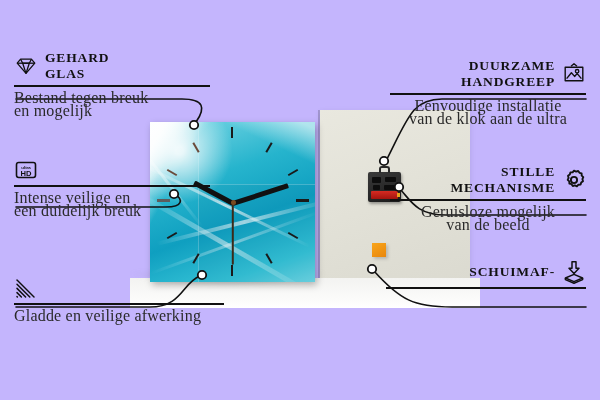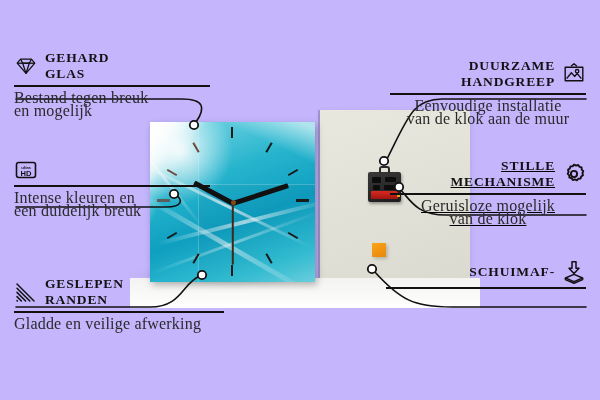--- a/index.html
+++ b/index.html
@@ -104,21 +104,21 @@
   .feat.right .head{ justify-content:flex-end; flex-direction:row; }
   .feat.right .title{ text-align:right; }
   .feat.right .desc{ text-align:center; }
   .ico { width:24px; height:24px; flex:0 0 24px; display:block; }
 
   
   #f-gehard   { left:14px;  top:50px;  width:196px; }
   #f-print    { left:14px;  top:158px; width:196px; }
   #f-randen   { left:14px;  top:276px; width:210px; }
   #f-handgreep{ left:390px; top:58px;  width:196px; }
-  #f-mechanisme{left:390px; top:158px; width:196px;text-decoration:underline; }
+  #f-mechanisme{left:390px; top:164px; width:196px; }
   #f-houder   { left:386px; top:260px; width:200px; }
 </style>
 </head>
 <body>
 
 <div id="stage">
 
   <div class="scene">
     <div class="wall-shadow"></div>
     <div class="wall"></div>
@@ -218,40 +218,36 @@
   <div class="feat left" id="f-print">
     <div class="head">
       <svg class="ico" viewBox="0 0 24 24">
         <rect x="2.5" y="4.5" width="19" height="15" rx="2.2" fill="none" stroke="#111" stroke-width="1.6"></rect>
         <text x="12" y="11.2" font-family="Liberation Sans, sans-serif" font-size="4.4" font-weight="700" text-anchor="middle" fill="#111">ultra</text>
         <text x="12" y="17.6" font-family="Liberation Sans, sans-serif" font-size="7.6" font-weight="700" text-anchor="middle" fill="#111">HD</text>
       </svg>
     </div>
     <div class="rule"></div>
     <div class="desc">
-      <div>Intense kleuren en</div>
+      <div>Intense veilige en</div>
       <div>een duidelijk breuk</div>
     </div>
   </div>
 
   <div class="feat left" id="f-randen">
     <div class="head">
       <svg class="ico" viewBox="0 0 24 24">
         <g stroke="#111" stroke-width="1.5" stroke-linecap="round">
           <path d="M3,4 L20,21"></path>
             <path d="M3,8.2 L15.8,21"></path>
             <path d="M3,12.4 L11.6,21"></path>
           <path d="M3,16.6 L7.4,21"></path>
             <path d="M3,20.6 L3.4,21"></path>
         </g>
       </svg>
-      <div class="title">
-        <div>GESLEPEN</div>
-        <div>RANDEN</div>
-      </div>
     </div>
     <div class="rule"></div>
     <div class="desc">
       <div>Gladde en veilige afwerking</div>
     </div>
   </div>
 
   <div class="feat right" id="f-handgreep">
     <div class="head">
       <div class="title">
@@ -263,41 +259,41 @@
           <path d="M9,4.2 L12,1.8 L15,4.2"></path>
           <rect x="3.2" y="5.2" width="17.6" height="13.6"></rect>
           <path d="M4.6,16.6 L9.4,10.8 L12.6,14.4 L15.2,11.6 L19.4,16.6"></path>
           <circle cx="15.1" cy="9.2" r="1.7"></circle>
         </g>
       </svg>
     </div>
     <div class="rule"></div>
     <div class="desc">
       <div>Eenvoudige installatie</div>
-      <div>van de klok aan de muur</div>
+      <div>van de klok aan de ultra</div>
     </div>
   </div>
 
   <div class="feat right" id="f-mechanisme">
     <div class="head">
       <div class="title">
         <div>STILLE</div>
         <div>MECHANISME</div>
       </div>
       <svg class="ico" viewBox="0 0 24 24">
         <g fill="none" stroke="#111" stroke-width="1.9" stroke-linejoin="round">
           <path d="M12,2.6 l2.1,1.0 2.1,-0.6 1.3,1.8 2.1,0.6 0.1,2.2 1.6,1.5 -0.9,2.0 0.6,2.1 -1.8,1.3 -0.6,2.1 -2.2,0.1 -1.5,1.6 -2.0,-0.9 -2.1,0.6 -1.3,-1.8 -2.1,-0.6 -0.1,-2.2 -1.6,-1.5 0.9,-2.0 -0.6,-2.1 1.8,-1.3 0.6,-2.1 2.2,-0.1 Z"></path>
           <circle cx="12" cy="12" r="3.1"></circle>
         </g>
       </svg>
     </div>
     <div class="rule"></div>
     <div class="desc">
       <div>Geruisloze mogelijk</div>
-      <div>van de klok</div>
+      <div>van de beeld</div>
     </div>
   </div>
 
   <div class="feat right" id="f-houder">
     <div class="head">
       <div class="title">
         <div>SCHUIMAF-</div>
       </div>
       <svg class="ico" viewBox="0 0 24 24">
         <g fill="none" stroke="#111" stroke-width="1.5" stroke-linejoin="round">

